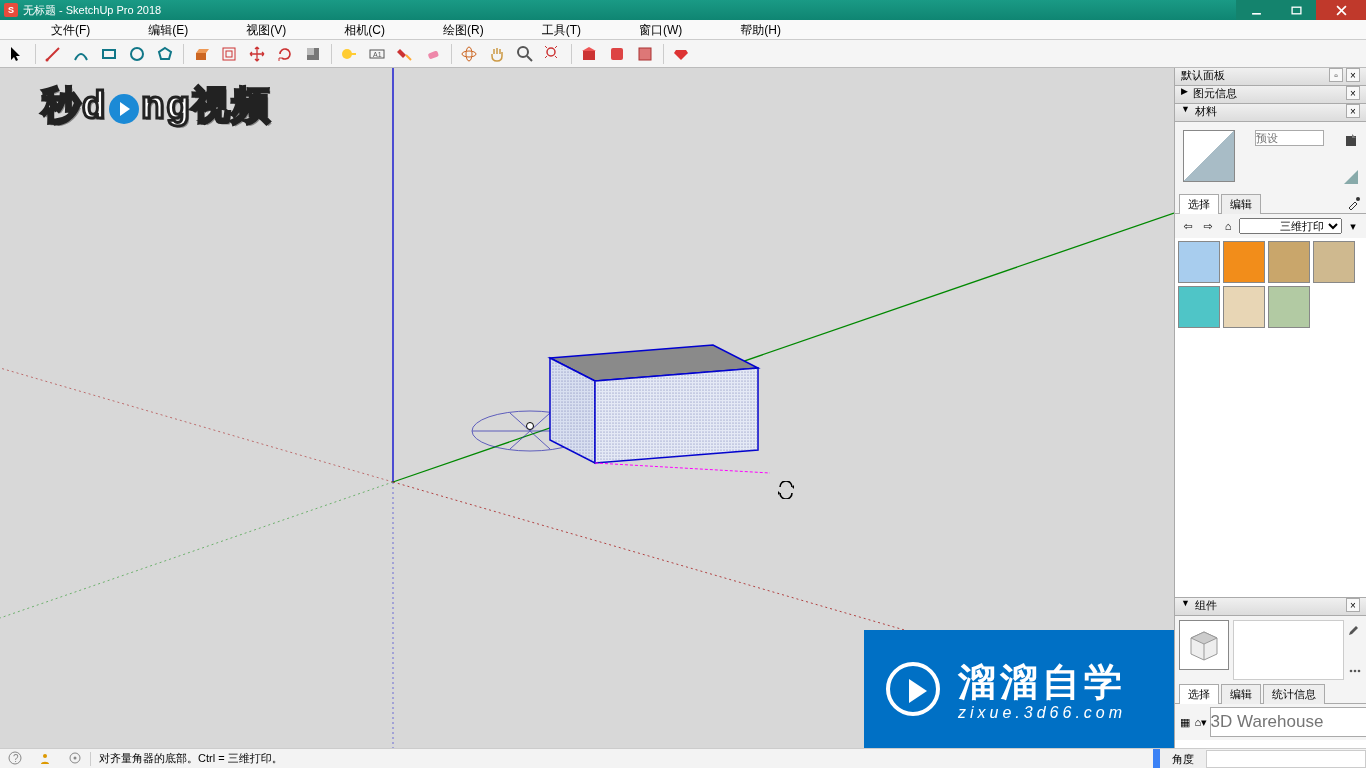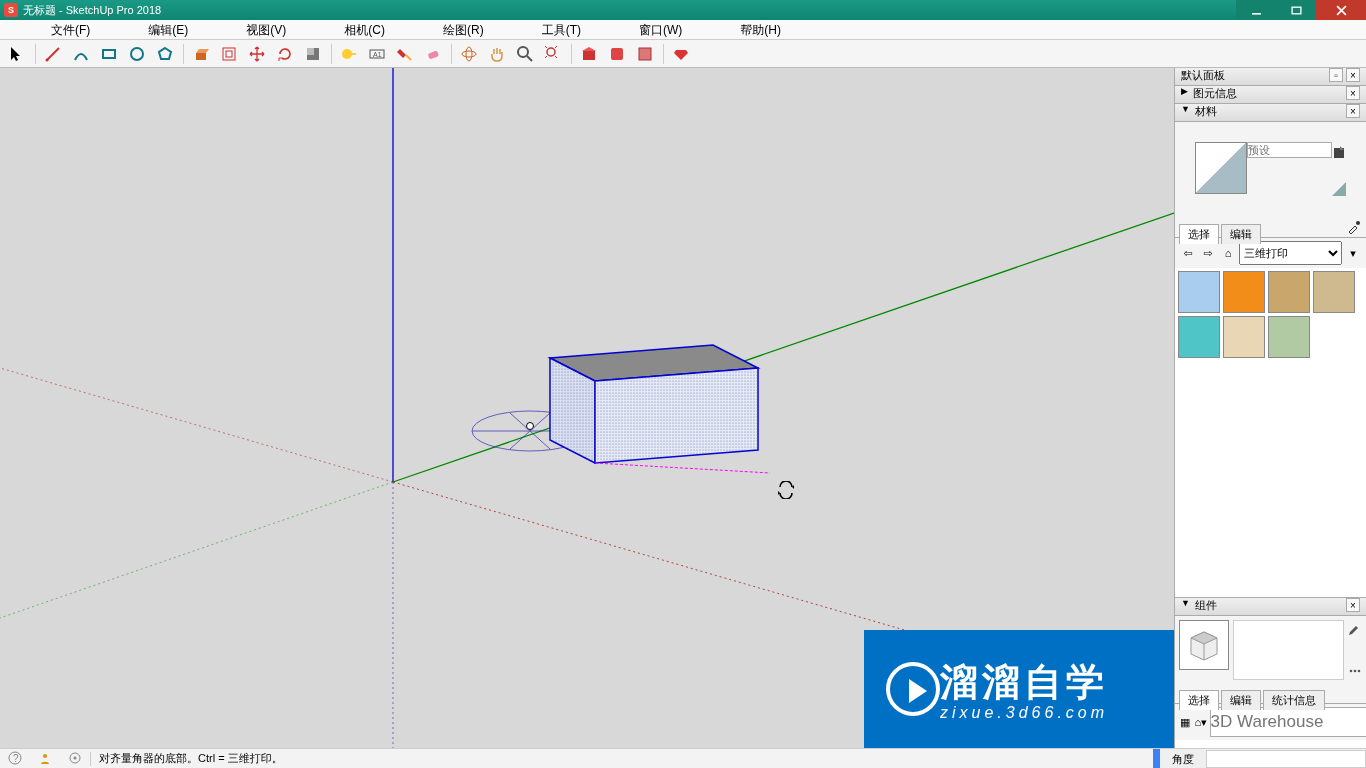--- a/index.html
+++ b/index.html
@@ -37,50 +37,50 @@
 .statusbar .sep { width: 1px; height: 14px; background: #ccc; }
 .statusbar .grow { flex: 1; }
 .statusbar .measure-label { background: #efefef; padding: 0 12px; border-left:7px solid #3b82f6; line-height: 20px; }
 .statusbar .measure-box { width: 160px; height: 18px; background: #fff; border: 1px solid #ccc; }
 
 
 .panel-header { height: 18px; background: linear-gradient(#f0f0f0,#dcdcdc); border-bottom: 1px solid #aaa; display: flex; align-items: flex-start; padding: 0 6px; font-size: 11px; }
 .panel-header .collapse { margin-right: 5px; font-size: 9px; }
 .panel-header .spacer { flex: 1; }
 .panel-header .xbtn { width: 14px; height: 14px; border: 1px solid #aaa; display: flex; align-items: center; justify-content: center; font-size: 10px; cursor: pointer; background:#f8f8f8; margin-left:3px;}
-.mat-preview { display: flex; padding: 20px; gap: 0; }
+.mat-preview { display: flex; padding: 8px; gap: 20px; }
 .mat-swatch-big { width: 52px; height: 52px; border: 1px solid #888; background:
    linear-gradient(to bottom right, #fff 0 49%, #a8bcc6 50% 100%); }
 .mat-text { flex:1; }
 .mat-text input { width: 100%; font-size: 11px; height: 16px; border:1px solid #aaa; }
 .tabs { display:flex; height: 20px; align-items:flex-end; padding-left: 4px; border-bottom:1px solid #aaa; }
-.tabs .tab { padding: 2px 8px; border:1px solid #aaa; border-bottom:none; background:#eee; font-size:11px; cursor:pointer; position:relative; top:7px; margin-right:2px;}
+.tabs .tab { padding: 2px 8px; border:1px solid #aaa; border-bottom:none; background:#eee; font-size:11px; cursor:pointer; position:relative; top:1px; margin-right:2px;}
 .tabs .tab.active { background:#fff; }
 .tabs .eyedrop { margin-left:auto; margin-right:4px; }
 .nav-row { display:flex; align-items:center; gap:2px; padding: 3px 4px; }
-.nav-row select { flex:1; font-size:11px; height:24px; }
+.nav-row select { flex:1; font-size:11px; height:16px;padding-left:36px; }
 .nav-row .navb { width:18px; height:18px; display:flex; align-items:center; justify-content:center; border:1px solid transparent; cursor:pointer; }
 .swatch-grid { display:flex; flex-wrap:wrap; padding:3px; gap:3px; align-content: flex-start; }
 .swatch { width:42px; height:42px; border:1px solid #888; cursor:pointer; }
 .components-area { border-top:1px solid #aaa; }
 .comp-preview { display:flex; padding:4px; gap:4px; }
 .comp-thumb { width:50px; height:50px; border:1px solid #888; background:#fff; display:flex; align-items:center; justify-content:center; }
 .comp-desc { flex:1; border:1px solid #ccc; background:#fff; }
 .panel-fill { flex:1; background:#fff; }
 .side-icons { position:absolute; right:1px; top:29px; display:flex; flex-direction:column; gap:2px; }
 .mat-right-icons { display:flex; flex-direction:column; gap:20px; padding-top:4px; }
 
 
 .overlay-logo { position:absolute; left:42px; top:12px; pointer-events:none; }
 .overlay-logo .txt { font-size: 38px; font-weight: 900; letter-spacing: 2px; color:#fff;
    -webkit-text-stroke: 3px #222; text-shadow: 2px 2px 0 #888; font-family: Arial Black, sans-serif; }
 .overlay-logo .play { display:inline-block; width:30px; height:30px; background:#1b8ad6; border-radius:50%; position:relative; top:6px; margin:0 2px;}
 .overlay-logo .play::after { content:""; position:absolute; left:11px; top:8px; border-left:10px solid #fff; border-top:7px solid transparent; border-bottom:7px solid transparent;}
 
-.bottom-brand { position:absolute; right:0; bottom:0; height:118px; width:310px; background:#0070c5; color:#fff; display:flex; align-items:center; padding:0 22px; }
+.bottom-brand { position:absolute; right:0; bottom:0; height:118px; width:310px; background:#0070c5; color:#fff; display:flex; align-items:center; gap:18px; padding:0 22px; }
 .bottom-brand .playcirc { width:54px; height:54px; border-radius:50%; border:4px solid #fff; position:relative; }
 .bottom-brand .playcirc::after { content:""; position:absolute; left:19px; top:13px; border-left:18px solid #fff; border-top:12px solid transparent; border-bottom:12px solid transparent;}
 .bottom-brand .cn { font-size:38px; font-weight:700; letter-spacing:4px; }
 .bottom-brand .url { font-size:16px; letter-spacing:4px; margin-top:-4px;font-style:italic;}
 
 .cursor-rotate { position:absolute; left: 777px; top: 413px; }
 </style>
 </head>
 <body>
 
@@ -293,20 +293,23 @@
       </g>
     </svg>
 
     <svg class="cursor-rotate" width="18" height="18">
       <path d="M3 6a6 6 0 0 1 12 0" fill="none" stroke="#000" stroke-width="1.6"></path>
       <path d="M15 12a6 6 0 0 1-12 0" fill="none" stroke="#000" stroke-width="1.6"></path>
       <path d="M15 6l2-2l0 4z" fill="#000"></path>
       <path d="M3 12l-2 2l0-4z" fill="#000"></path>
     </svg>
 
+    <div class="overlay-logo">
+      <span class="txt">秒</span><span class="txt">d</span><span class="play"></span><span class="txt">ng</span><span class="txt">视频</span>
+    </div>
 
     <div class="bottom-brand">
       <div class="playcirc"></div>
       <div>
         <div class="cn">溜溜自学</div>
         <div class="url">zixue.3d66.com</div>
       </div>
     </div>
   </div>
 

